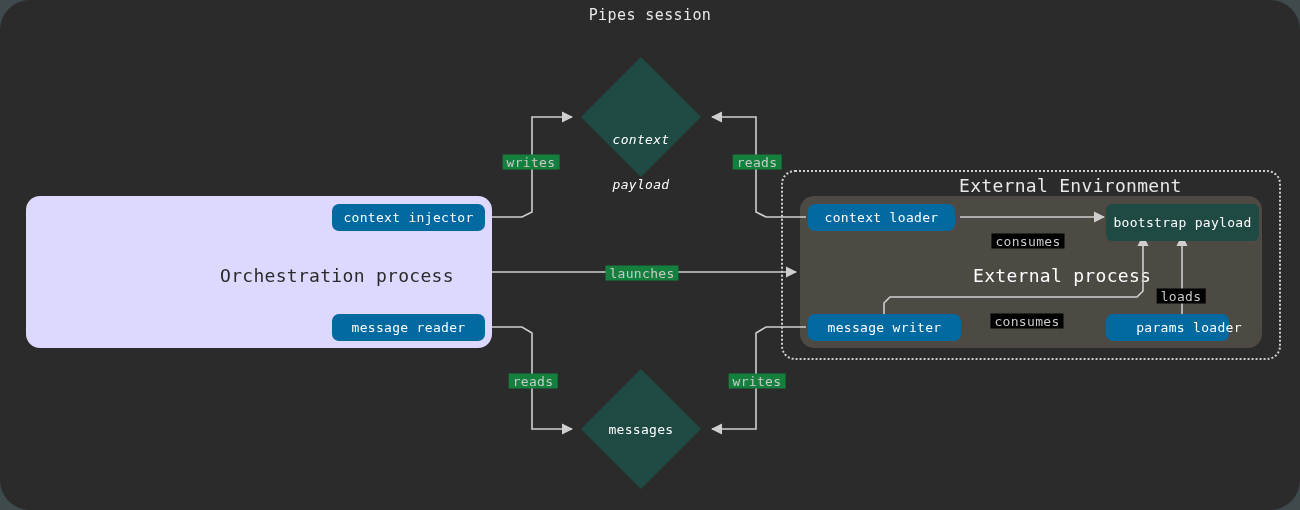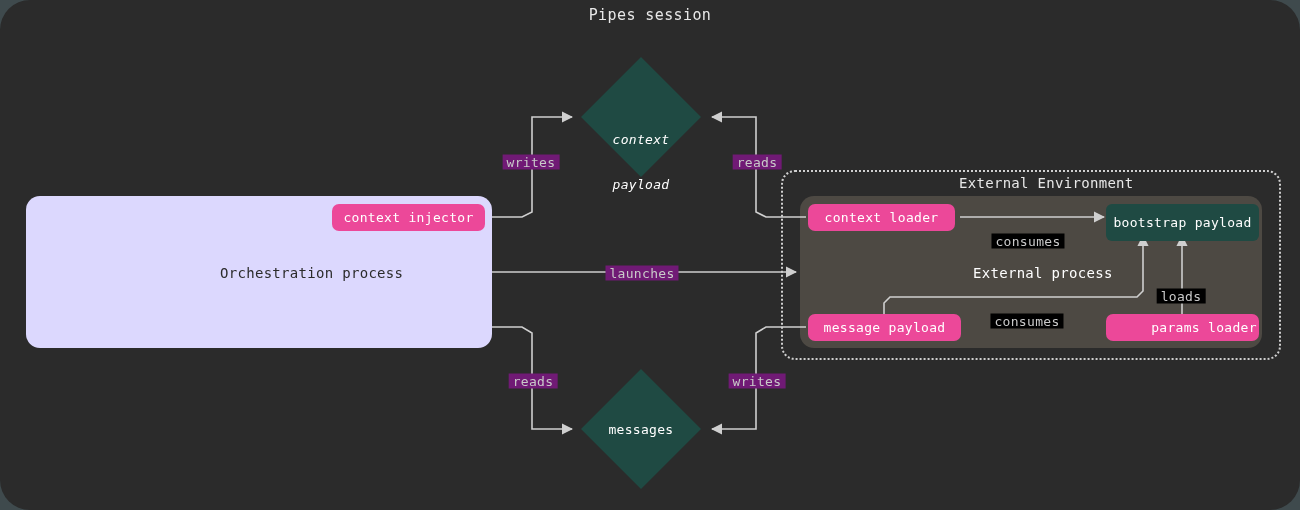--- a/index.html
+++ b/index.html
@@ -41,41 +41,41 @@
     position: absolute;
     box-sizing: border-box;
     display: flex;
     align-items: center;
     justify-content: center;
     font-size: 13px;
     letter-spacing: 0.3px;
     white-space: nowrap;
   }
   .pill {
-    background: #ec4899;
+    background: #0369a1;
     color: #ffffff;
     border-radius: 7px;
     height: 27px;
   }
   .teal-box {
     background: #1f4a43;
     color: #ffffff;
     border-radius: 6px;
     height: 37px;
     text-align: right;
   }
   .group-box {
     position: absolute;
     box-sizing: border-box;
     background: #dcd8fe;
     border-radius: 14px;
   }
   .group-label {
     position: absolute;
-    font-size: 14px;
+    font-size: 18px;
     letter-spacing: 0.3px;
     white-space: nowrap;
   }
   .dotted-group {
     position: absolute;
     box-sizing: border-box;
     border: 2px dotted #cfcfcf;
     border-radius: 14px;
     background: transparent;
   }
@@ -94,21 +94,21 @@
     letter-spacing: 0.3px;
     white-space: pre;
   }
   .edge-label {
     position: absolute;
     color: #c9c9c9;
     font-size: 13px;
     letter-spacing: 0.3px;
     white-space: nowrap;
     transform: translate(-50%, -50%);
-    background: #701a75;
+    background: #15803d;
     padding: 0 4px;
   }
   .edge-label.on-inner { background: #000000; margin-top: 24px; }
 </style>
 </head>
 <body>
 
 <div id="canvas">
   <div id="card">
 
@@ -153,23 +153,24 @@
       <polygon points="641,369 701,429 641,489 581,429" fill="#1f4a43"></polygon>
     </svg>
 
     <div class="diamond-label" style="left:581px; top:102px; width:120px;font-style:italic;">
       <div>context</div>
       <div>payload</div>
     </div>
     <div class="diamond-label" style="left:581px; top:422px; width:120px;">messages</div>
 
     <div class="node pill" style="left:332px; top:204px; width:153px;">context injector</div>
+    <div class="node pill" style="left:332px; top:314px; width:153px;">message reader</div>
     <div class="node pill" style="left:808px; top:204px; width:147px;">context loader</div>
-    <div class="node pill" style="left:808px; top:314px; width:153px;">message payload</div>
-    <div class="node pill" style="left:1106px; top:314px; width:153px;padding-left:43px;">params loader</div>
+    <div class="node pill" style="left:808px; top:314px; width:153px;">message writer</div>
+    <div class="node pill" style="left:1106px; top:314px; width:123px;padding-left:43px;">params loader</div>
     <div class="node teal-box" style="left:1106px; top:204px; width:153px;">bootstrap payload</div>
 
     <div class="edge-label" style="left:531px; top:162px;">writes</div>
     <div class="edge-label" style="left:757px; top:162px;">reads</div>
     <div class="edge-label" style="left:642px; top:273px;">launches</div>
     <div class="edge-label" style="left:533px; top:381px;">reads</div>
     <div class="edge-label" style="left:757px; top:381px;">writes</div>
     <div class="edge-label on-inner" style="left:1028px; top:217px;">consumes</div>
     <div class="edge-label on-inner" style="left:1027px; top:297px;">consumes</div>
     <div class="edge-label on-inner" style="left:1181px; top:272px;">loads</div>

